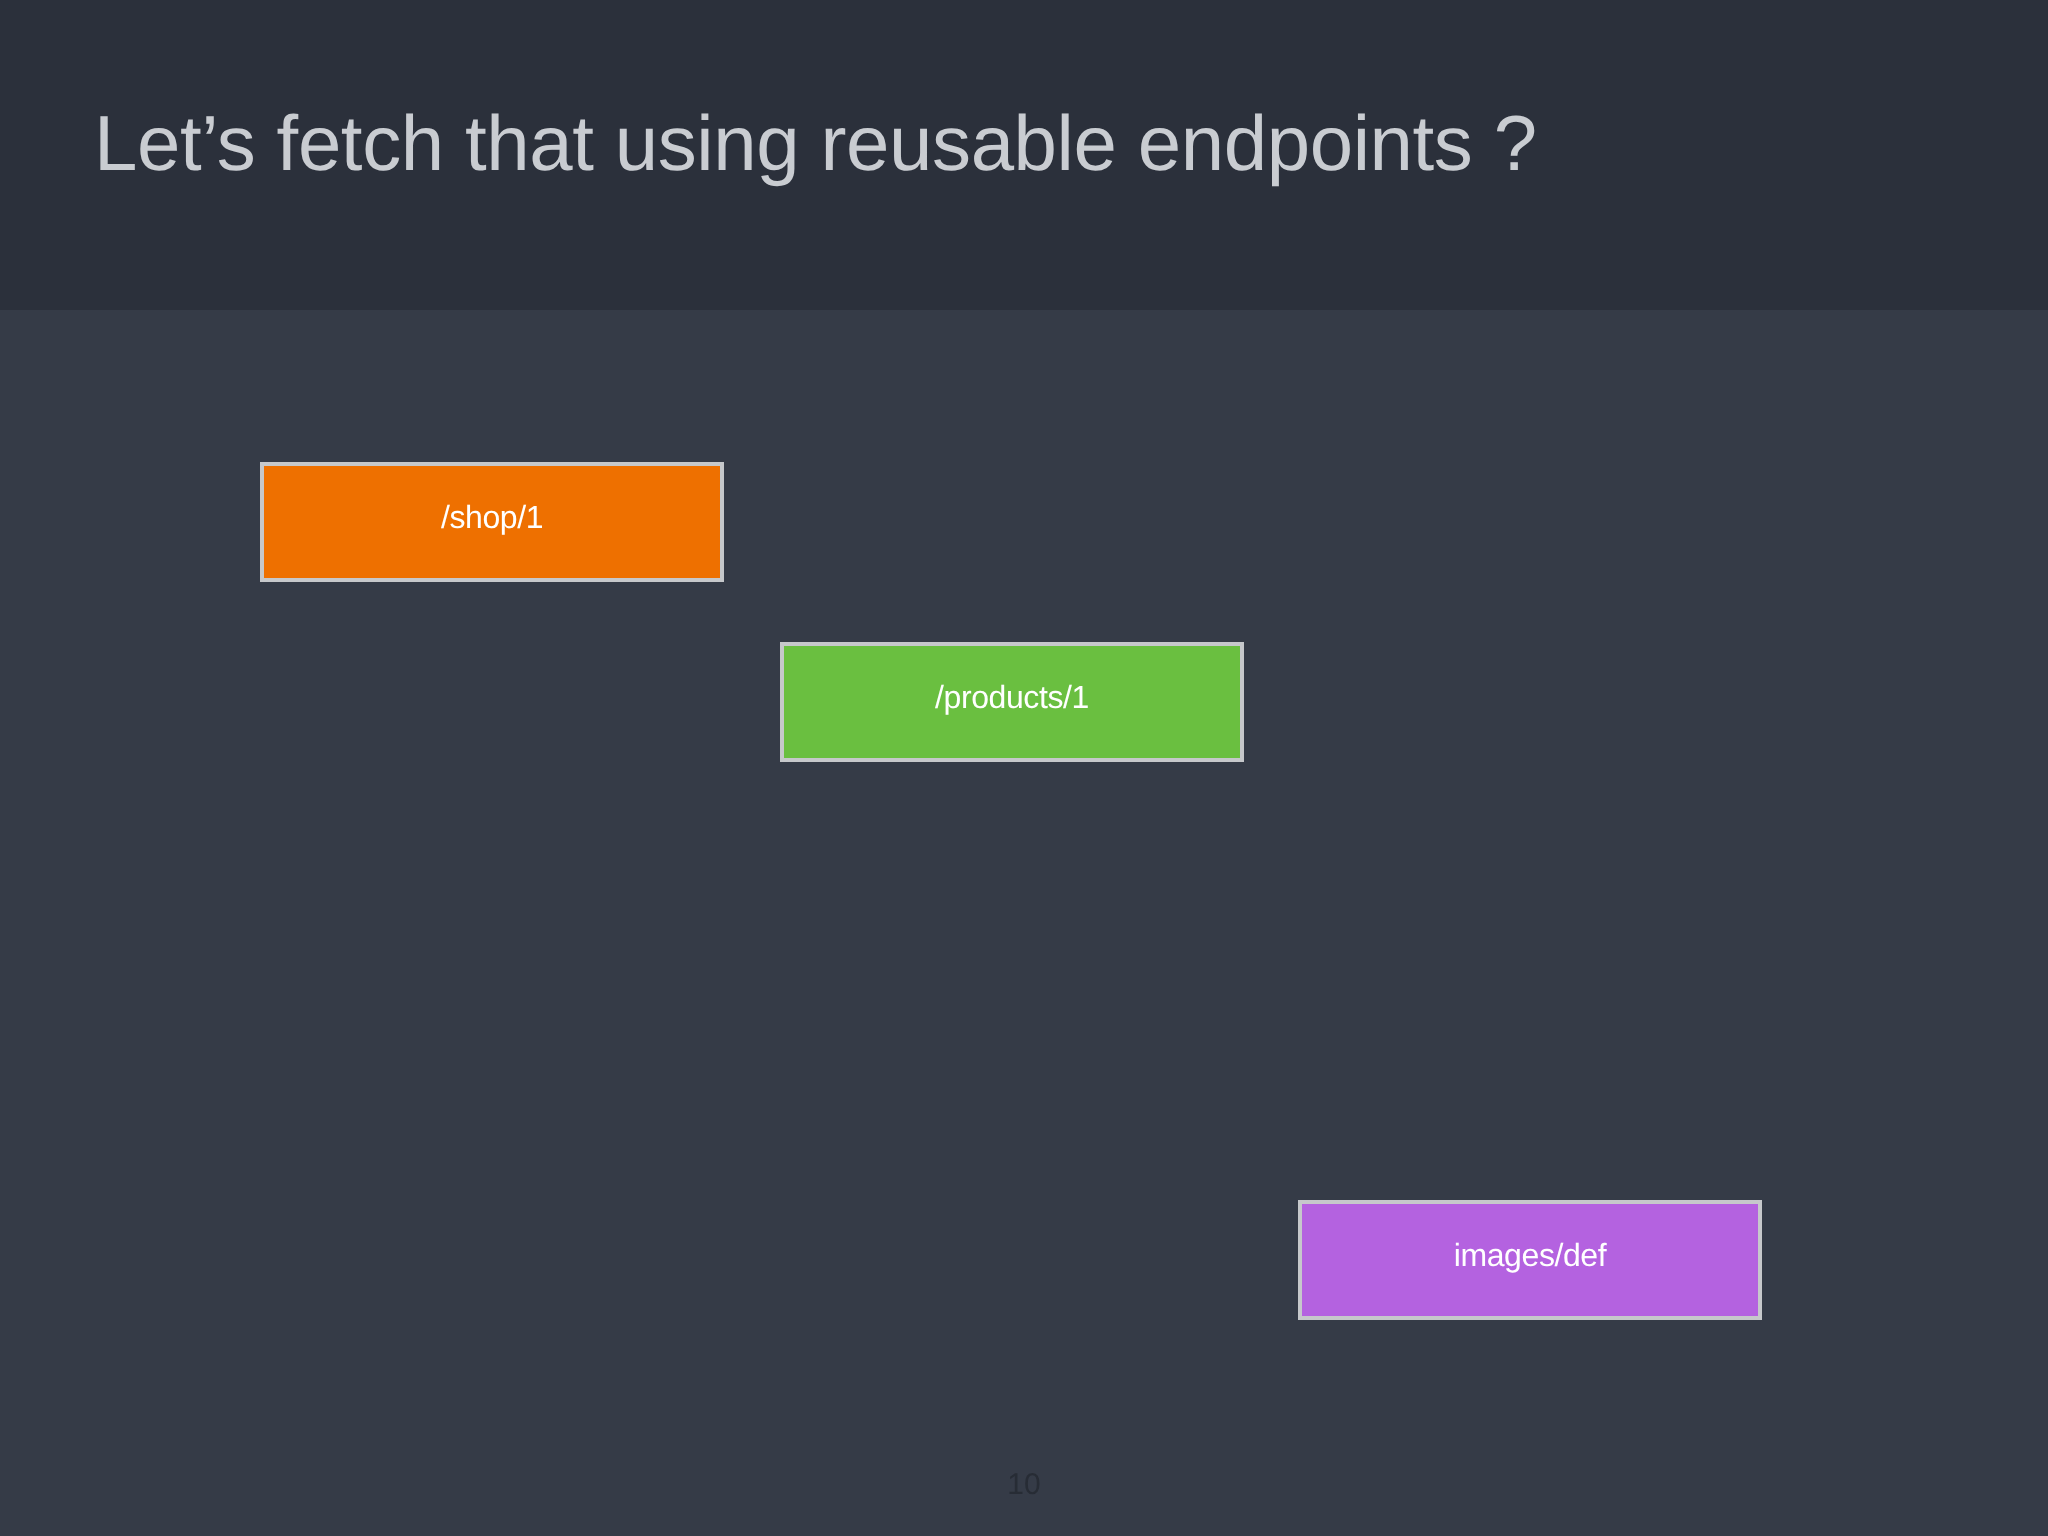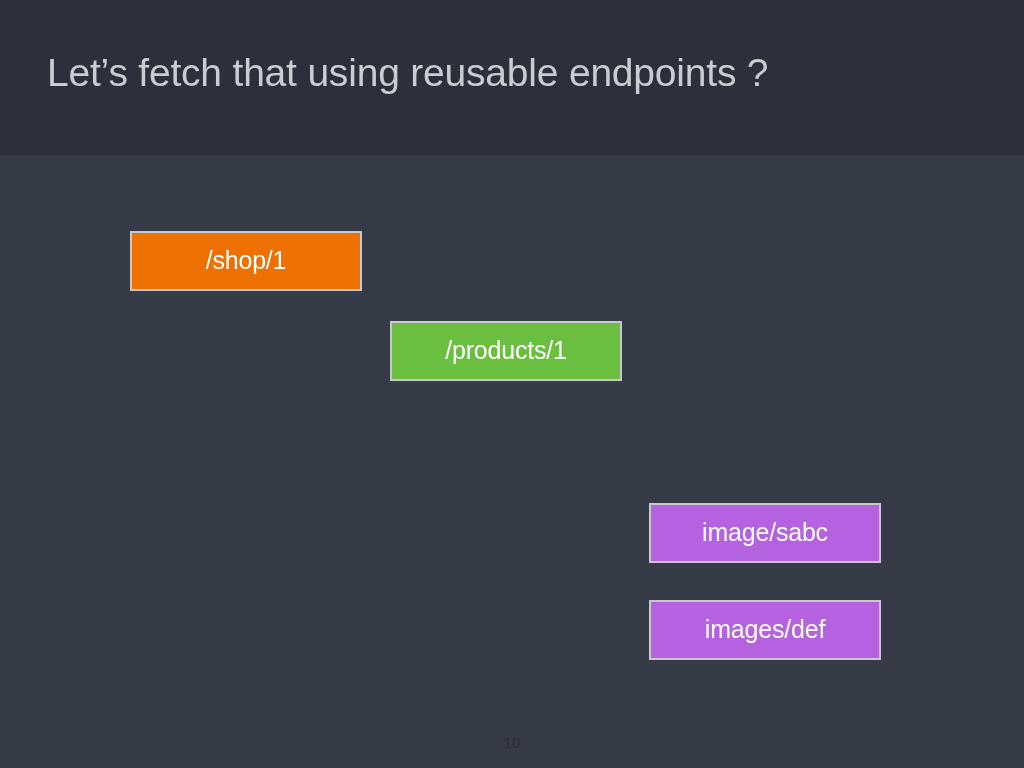--- a/index.html
+++ b/index.html
@@ -44,21 +44,21 @@
   .endpoint-box {
     position: absolute;
     width: 232px;
     height: 60px;
     box-sizing: border-box;
     border: 2px solid #c6c8cb;
     display: flex;
     align-items: center;
     justify-content: center;
     color: #ffffff;
-    font-size: 25px;
+    font-size: 16px;
     font-weight: 400;
     letter-spacing: -0.2px;
     line-height: 1;
   }
   .endpoint-box .endpoint-label {
     display: block;
     transform: translateY(-1px);
   }
   .box-shop    { left: 130px; top: 231px; background: #ee7000; }
   .box-prod1   { left: 390px; top: 321px; background: #6abf40; }
@@ -88,23 +88,20 @@
 
   <div class="endpoint-box box-shop">
     <span class="endpoint-label">/shop/1</span>
   </div>
 
   <div class="endpoint-box box-prod1">
     <span class="endpoint-label">/products/1</span>
   </div>
 
 
-  <div class="endpoint-box box-img1">
-    <span class="endpoint-label">image/sabc</span>
-  </div>
 
   <div class="endpoint-box box-img2">
     <span class="endpoint-label">images/def</span>
   </div>
 
   <div id="page-number">10</div>
 
 </div>
 
 </body></html>

